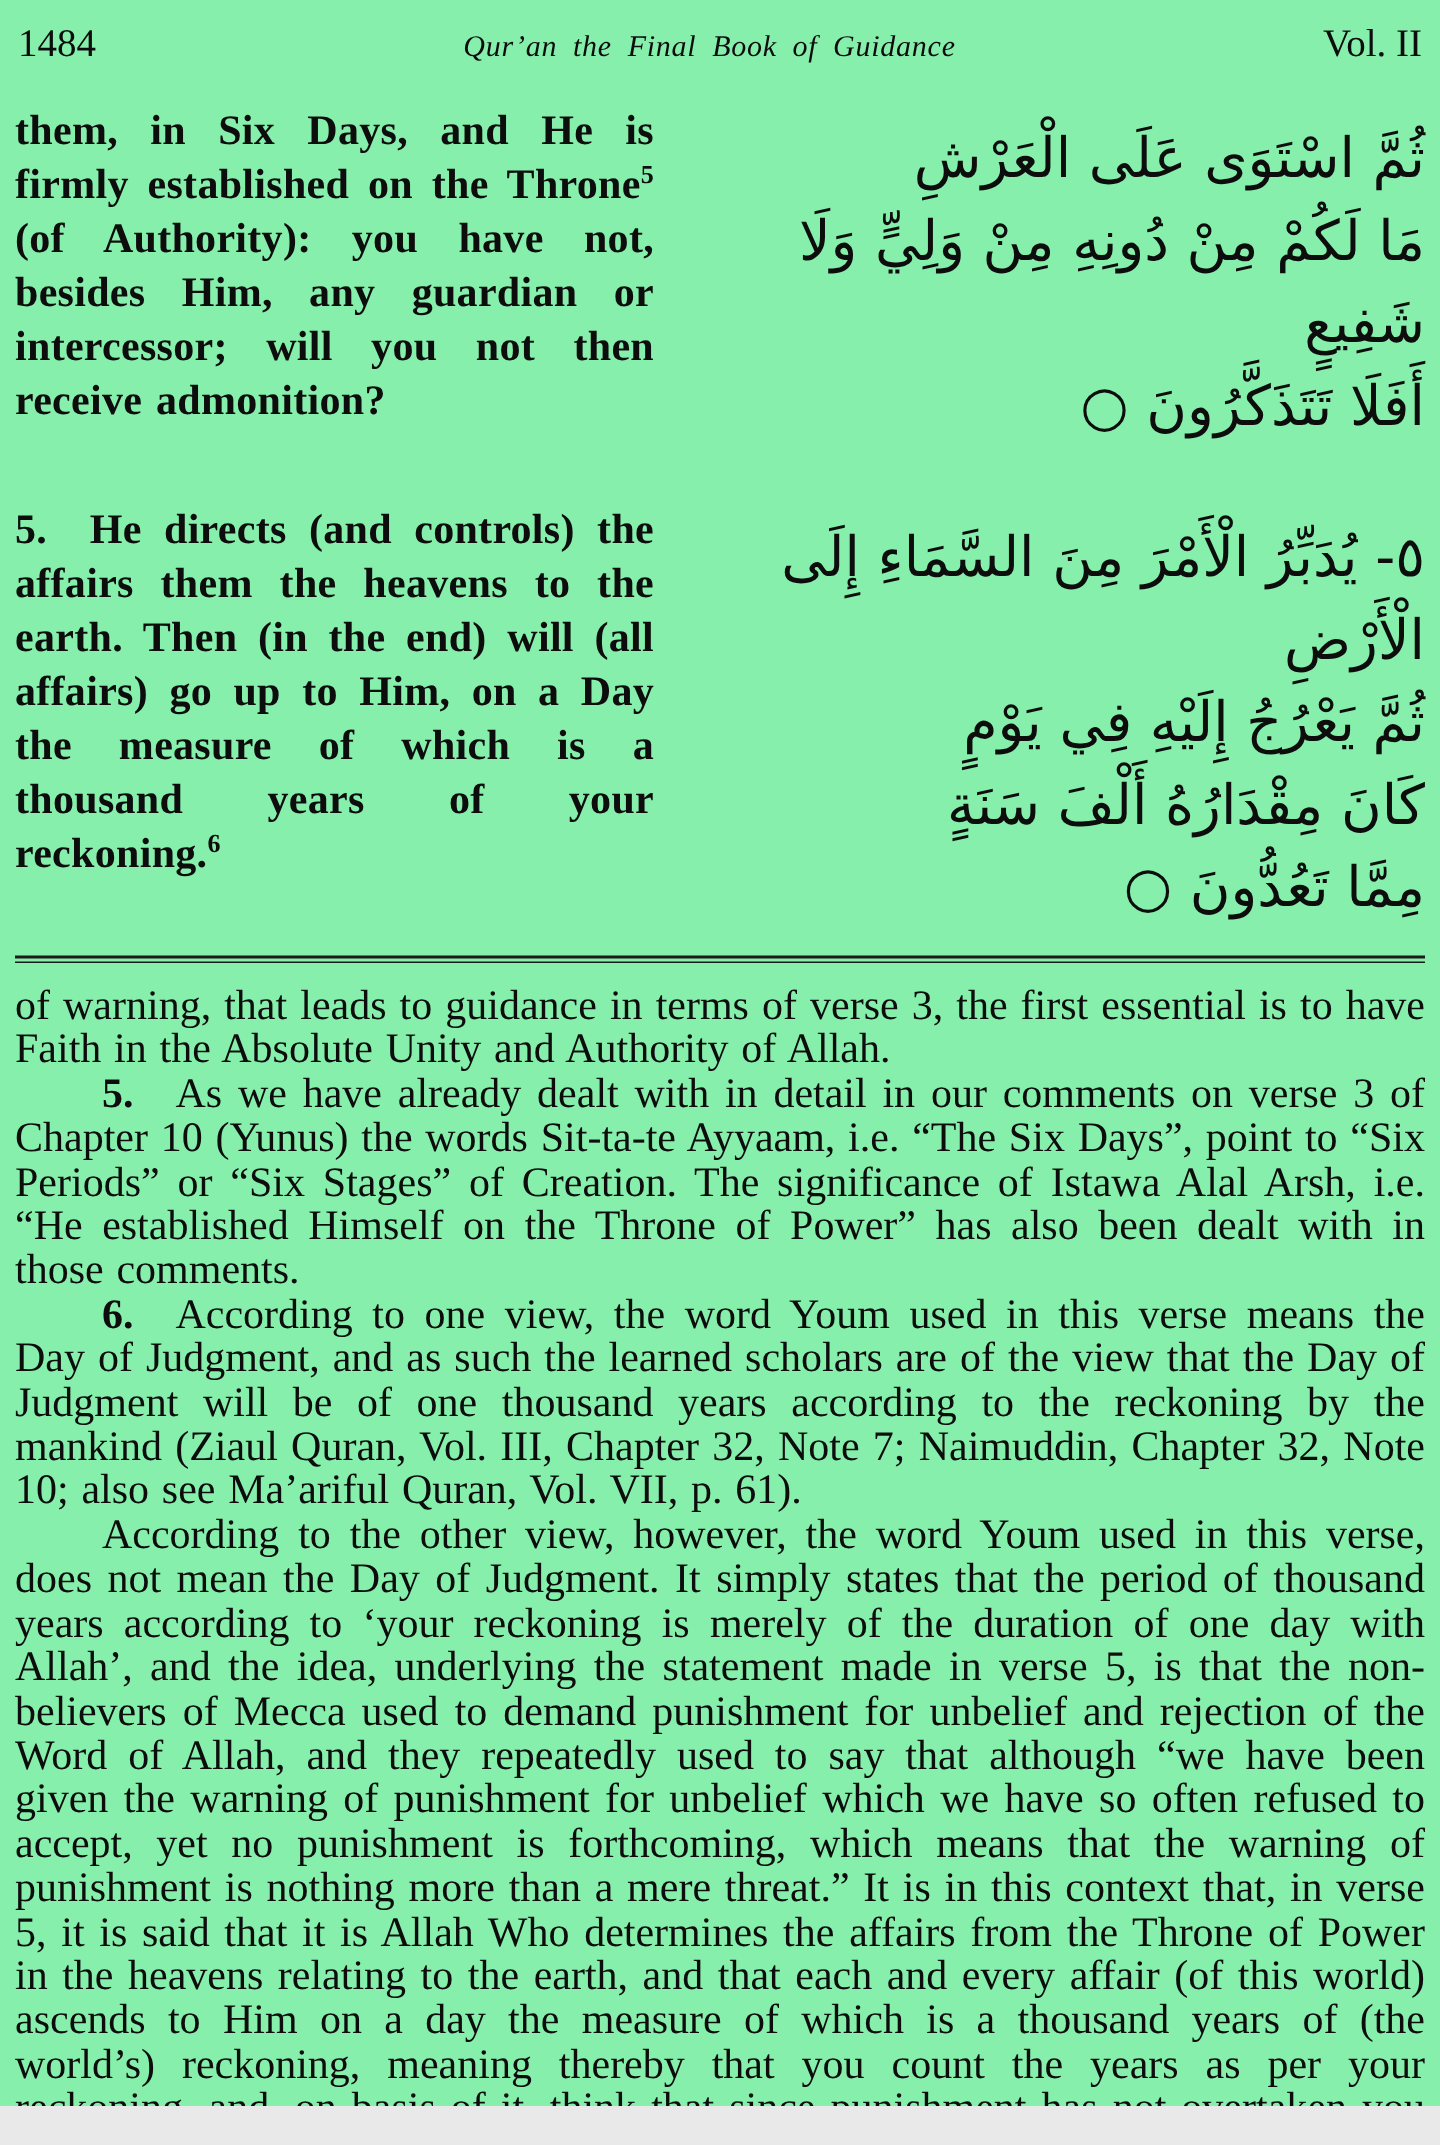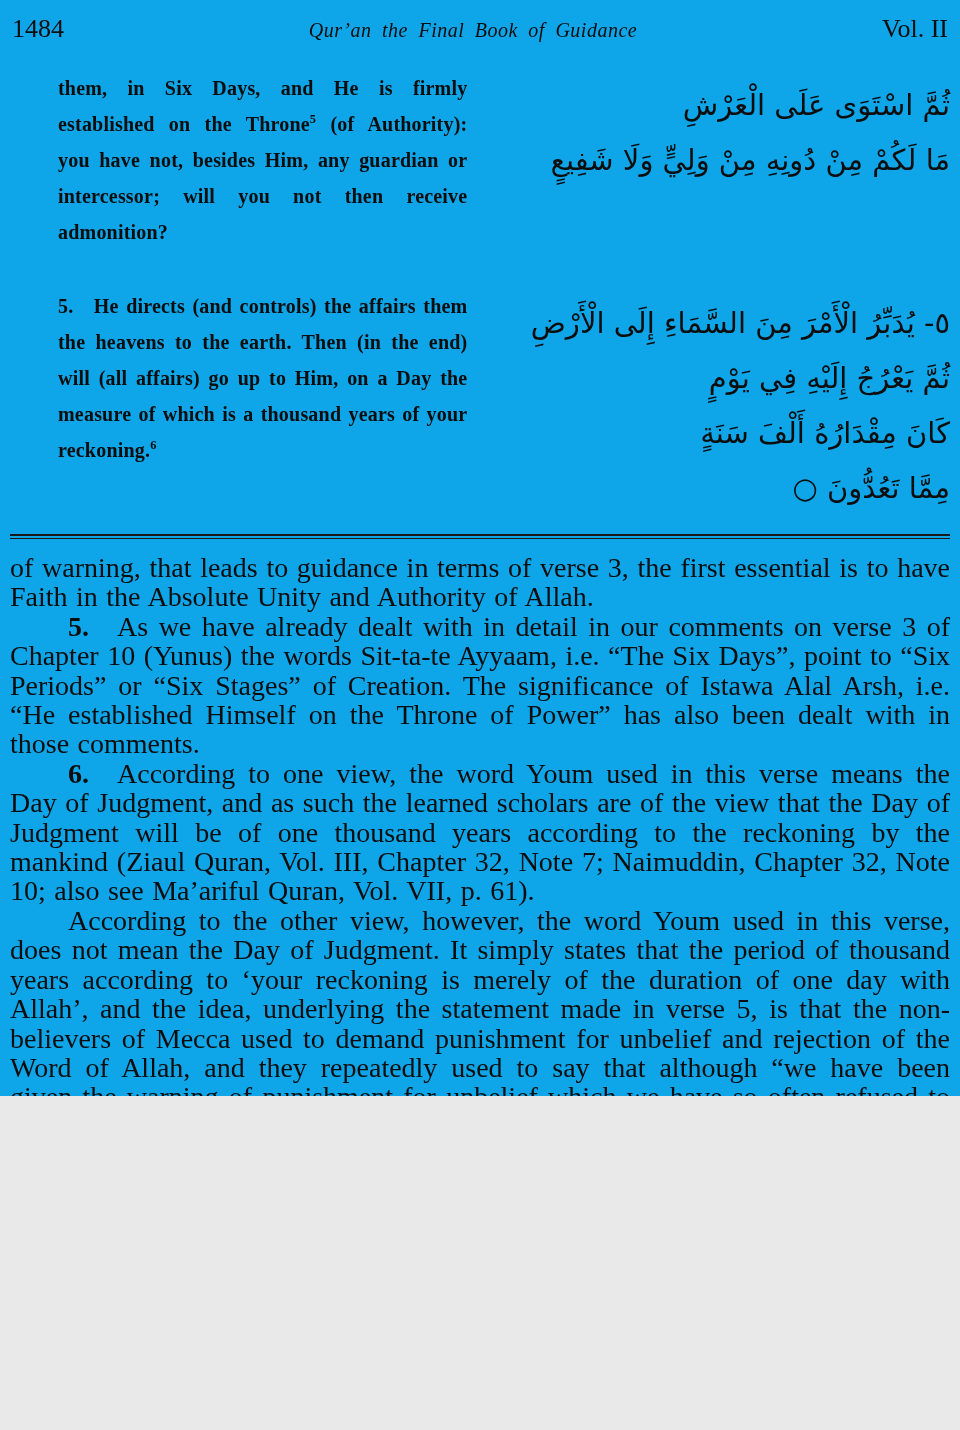--- a/index.html
+++ b/index.html
@@ -1,39 +1,39 @@
 <!DOCTYPE html>
 <html><head>
 <meta charset="utf-8">
 <style>
   * { margin: 0; padding: 0; box-sizing: border-box; }
   html, body { background: #e9e9e9; }
   .page {
-    width: 960px; height: 1096px; margin: 0 auto;
-    background: #0ea5e9; color: #0d0d0d;
+    width: 960px; height: 1404px; margin: 0 auto;
+    background: #86efac; color: #0d0d0d;
     padding: 14px 10px 0 10px;
     font-family: "Liberation Serif", "DejaVu Serif", serif;
     overflow: hidden;
   }
   .page-header {
     display: flex; justify-content: space-between; align-items: baseline;
     font-size: 26px; padding: 0 2px;
   }
   .book-title { font-style: italic; font-size: 20px; letter-spacing: 0.5px; word-spacing: 5px; }
   .verse-section { padding-top: 26px; }
   .verse-row { display: flex; justify-content: space-between; align-items: flex-start; }
   .verse-row + .verse-row { margin-top: 38px; }
   .english {
-    width: 426px; font-size: 20px; line-height: 36px; font-weight: bold;
-    text-align: justify; letter-spacing: 0.2px; word-spacing: 2px; margin-left: 48px;
+    width: 426px; font-size: 28px; line-height: 36px; font-weight: bold;
+    text-align: justify; letter-spacing: 0.2px; word-spacing: 2px;
   }
   .arabic {
     width: 502px; direction: rtl; text-align: right;
     font-family: "DejaVu Sans", sans-serif;
-    font-size: 29px; line-height: 55px; padding-top: 8px; padding-left: 4px;
+    font-size: 37px; line-height: 55px; padding-top: 8px; padding-left: 4px;
   }
   .arabic .aline { display: block; }
   .section-divider {
     margin-top: 18px; height: 5px;
     border-top: 2px solid #1a1a1a; border-bottom: 1px solid #1a1a1a;
   }
   .commentary {
     padding-top: 14px; font-size: 28px; line-height: 29.4px;
     text-align: justify; word-spacing: 1.5px;
   }
@@ -53,20 +53,21 @@
     <span>Vol. II</span>
   </header>
 
   <section class="verse-section">
 
     <div class="verse-row">
       <div class="english"><span>them, in Six Days, and He is firmly established on the Throne</span><sup>5</sup><span> (of Authority): you have not, besides Him, any guardian or intercessor; will you not then receive admonition?</span></div>
       <div class="arabic">
         <span class="aline">ثُمَّ اسْتَوَى عَلَى الْعَرْشِ</span>
         <span class="aline">مَا لَكُمْ مِنْ دُونِهِ مِنْ وَلِيٍّ وَلَا شَفِيعٍ</span>
+        <span class="aline">أَفَلَا تَتَذَكَّرُونَ ○</span>
       </div>
     </div>
 
     <div class="verse-row">
       <div class="english"><span class="bd">5.</span><span>  He directs (and controls) the affairs them the heavens to the earth. Then (in the end) will (all affairs) go up to Him, on a Day the measure of which is a thousand years of your reckoning.</span><sup>6</sup></div>
       <div class="arabic">
         <span class="aline">٥- يُدَبِّرُ الْأَمْرَ مِنَ السَّمَاءِ إِلَى الْأَرْضِ</span>
         <span class="aline">ثُمَّ يَعْرُجُ إِلَيْهِ فِي يَوْمٍ</span>
         <span class="aline">كَانَ مِقْدَارُهُ أَلْفَ سَنَةٍ</span>
         <span class="aline">مِمَّا تَعُدُّونَ ○</span>

